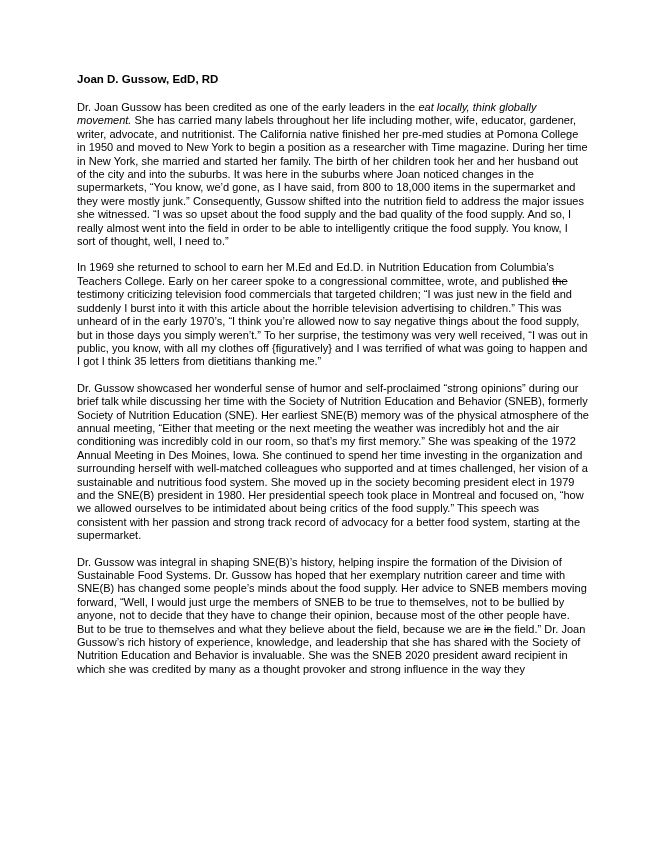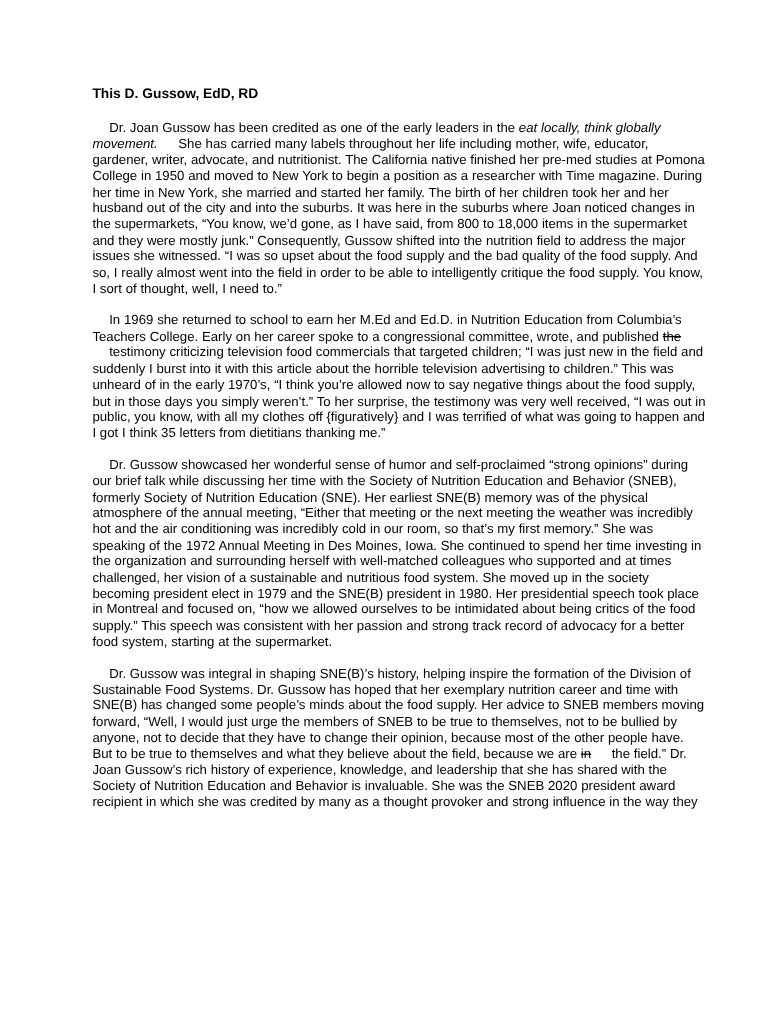--- a/index.html
+++ b/index.html
@@ -36,28 +36,28 @@
     width: 512px;
   }
   .doc-paragraph {
     font-size: 11px;
     line-height: 13.4px;
     margin: 0 0 13px 0;
     text-align: left;
     word-spacing: 0.1px;
     color: #000000;
   }
-  .run-normal { font-style: normal; margin-left: 14px; }
+  .run-normal { font-style: normal; }
   .run-italic { font-style: italic; }
   .run-strike { text-decoration: line-through; }
 </style>
 </head>
 <body>
 
 <div class="page">
-  <h1 class="doc-title">This D. Gussow, EdD, RD</h1>
+  <h1 class="doc-title">Joan D. Gussow, EdD, RD</h1>
   <div class="doc-body" id="doc-paragraphs">
       <p class="doc-paragraph"><span class="run run-normal">Dr. Joan Gussow has been credited as one of the early leaders in the </span><span class="run run-italic">eat locally, think globally movement.</span><span class="run run-normal"> She has carried many labels throughout her life including mother, wife, educator, gardener, writer, advocate, and nutritionist. The California native finished her pre-med studies at Pomona College in 1950 and moved to New York to begin a position as a researcher with Time magazine. During her time in New York, she married and started her family. The birth of her children took her and her husband out of the city and into the suburbs. It was here in the suburbs where Joan noticed changes in the supermarkets, “You know, we’d gone, as I have said, from 800 to 18,000 items in the supermarket and they were mostly junk.” Consequently, Gussow shifted into the nutrition field to address the major issues she witnessed. “I was so upset about the food supply and the bad quality of the food supply. And so, I really almost went into the field in order to be able to intelligently critique the food supply. You know, I sort of thought, well, I need to.”</span></p>
       <p class="doc-paragraph"><span class="run run-normal">In 1969 she returned to school to earn her M.Ed and Ed.D. in Nutrition Education from Columbia’s Teachers College. Early on her career spoke to a congressional committee, wrote, and published </span><span class="run run-strike">the </span><span class="run run-normal">testimony criticizing television food commercials that targeted children; “I was just new in the field and suddenly I burst into it with this article about the horrible television advertising to children.” This was unheard of in the early 1970’s, “I think you’re allowed now to say negative things about the food supply, but in those days you simply weren’t.” To her surprise, the testimony was very well received, “I was out in public, you know, with all my clothes off {figuratively} and I was terrified of what was going to happen and I got I think 35 letters from dietitians thanking me.”</span></p>
       <p class="doc-paragraph"><span class="run run-normal">Dr. Gussow showcased her wonderful sense of humor and self-proclaimed “strong opinions” during our brief talk while discussing her time with the Society of Nutrition Education and Behavior (SNEB), formerly Society of Nutrition Education (SNE). Her earliest SNE(B) memory was of the physical atmosphere of the annual meeting, “Either that meeting or the next meeting the weather was incredibly hot and the air conditioning was incredibly cold in our room, so that’s my first memory.” She was speaking of the 1972 Annual Meeting in Des Moines, Iowa. She continued to spend her time investing in the organization and surrounding herself with well-matched colleagues who supported and at times challenged, her vision of a sustainable and nutritious food system. She moved up in the society becoming president elect in 1979 and the SNE(B) president in 1980. Her presidential speech took place in Montreal and focused on, “how we allowed ourselves to be intimidated about being critics of the food supply.” This speech was consistent with her passion and strong track record of advocacy for a better food system, starting at the supermarket.</span></p>
       <p class="doc-paragraph"><span class="run run-normal">Dr. Gussow was integral in shaping SNE(B)’s history, helping inspire the formation of the Division of Sustainable Food Systems. Dr. Gussow has hoped that her exemplary nutrition career and time with SNE(B) has changed some people’s minds about the food supply. Her advice to SNEB members moving forward, “Well, I would just urge the members of SNEB to be true to themselves, not to be bullied by anyone, not to decide that they have to change their opinion, because most of the other people have. But to be true to themselves and what they believe about the field, because we are </span><span class="run run-strike">in</span><span class="run run-normal"> the field.” Dr. Joan Gussow’s rich history of experience, knowledge, and leadership that she has shared with the Society of Nutrition Education and Behavior is invaluable. She was the SNEB 2020 president award recipient in which she was credited by many as a thought provoker and strong influence in the way they</span></p>
     </div>
 </div>
 
 </body></html>

